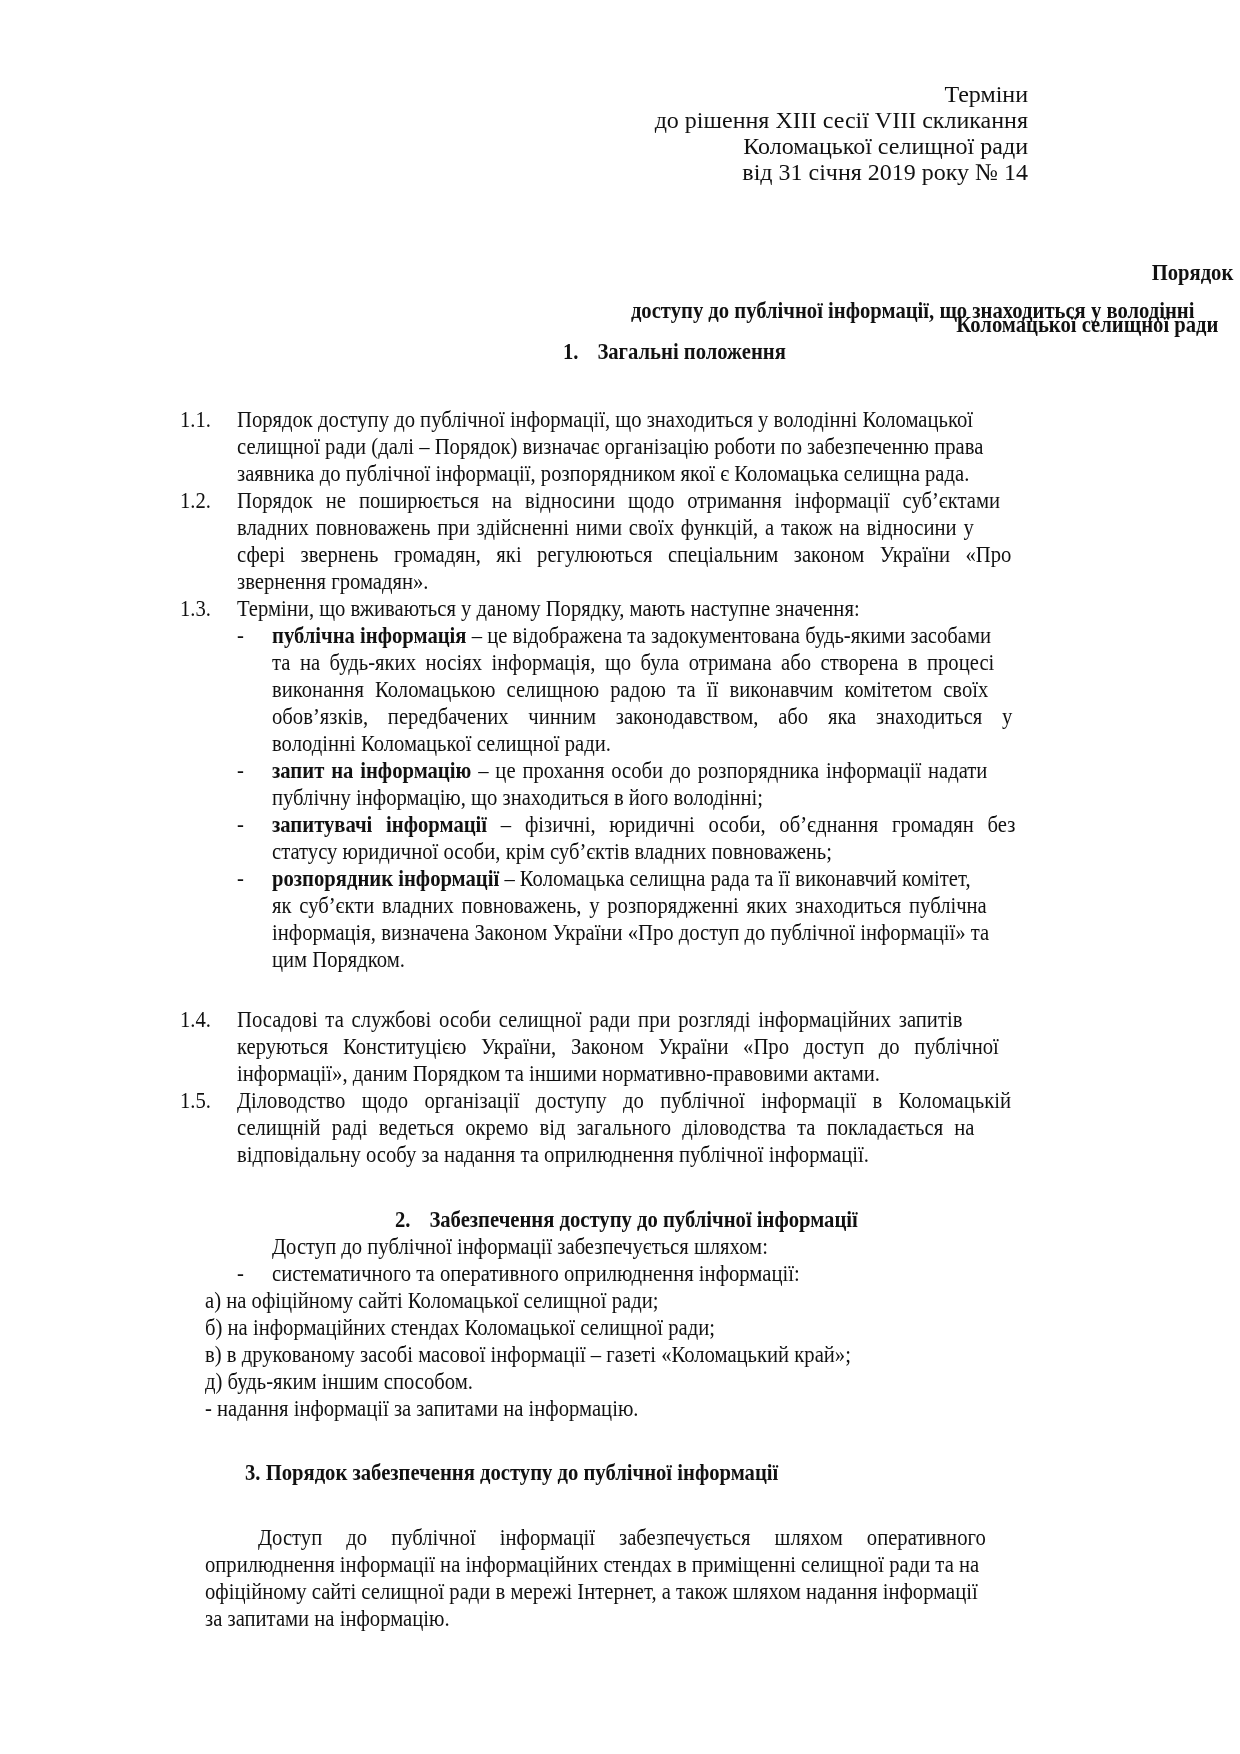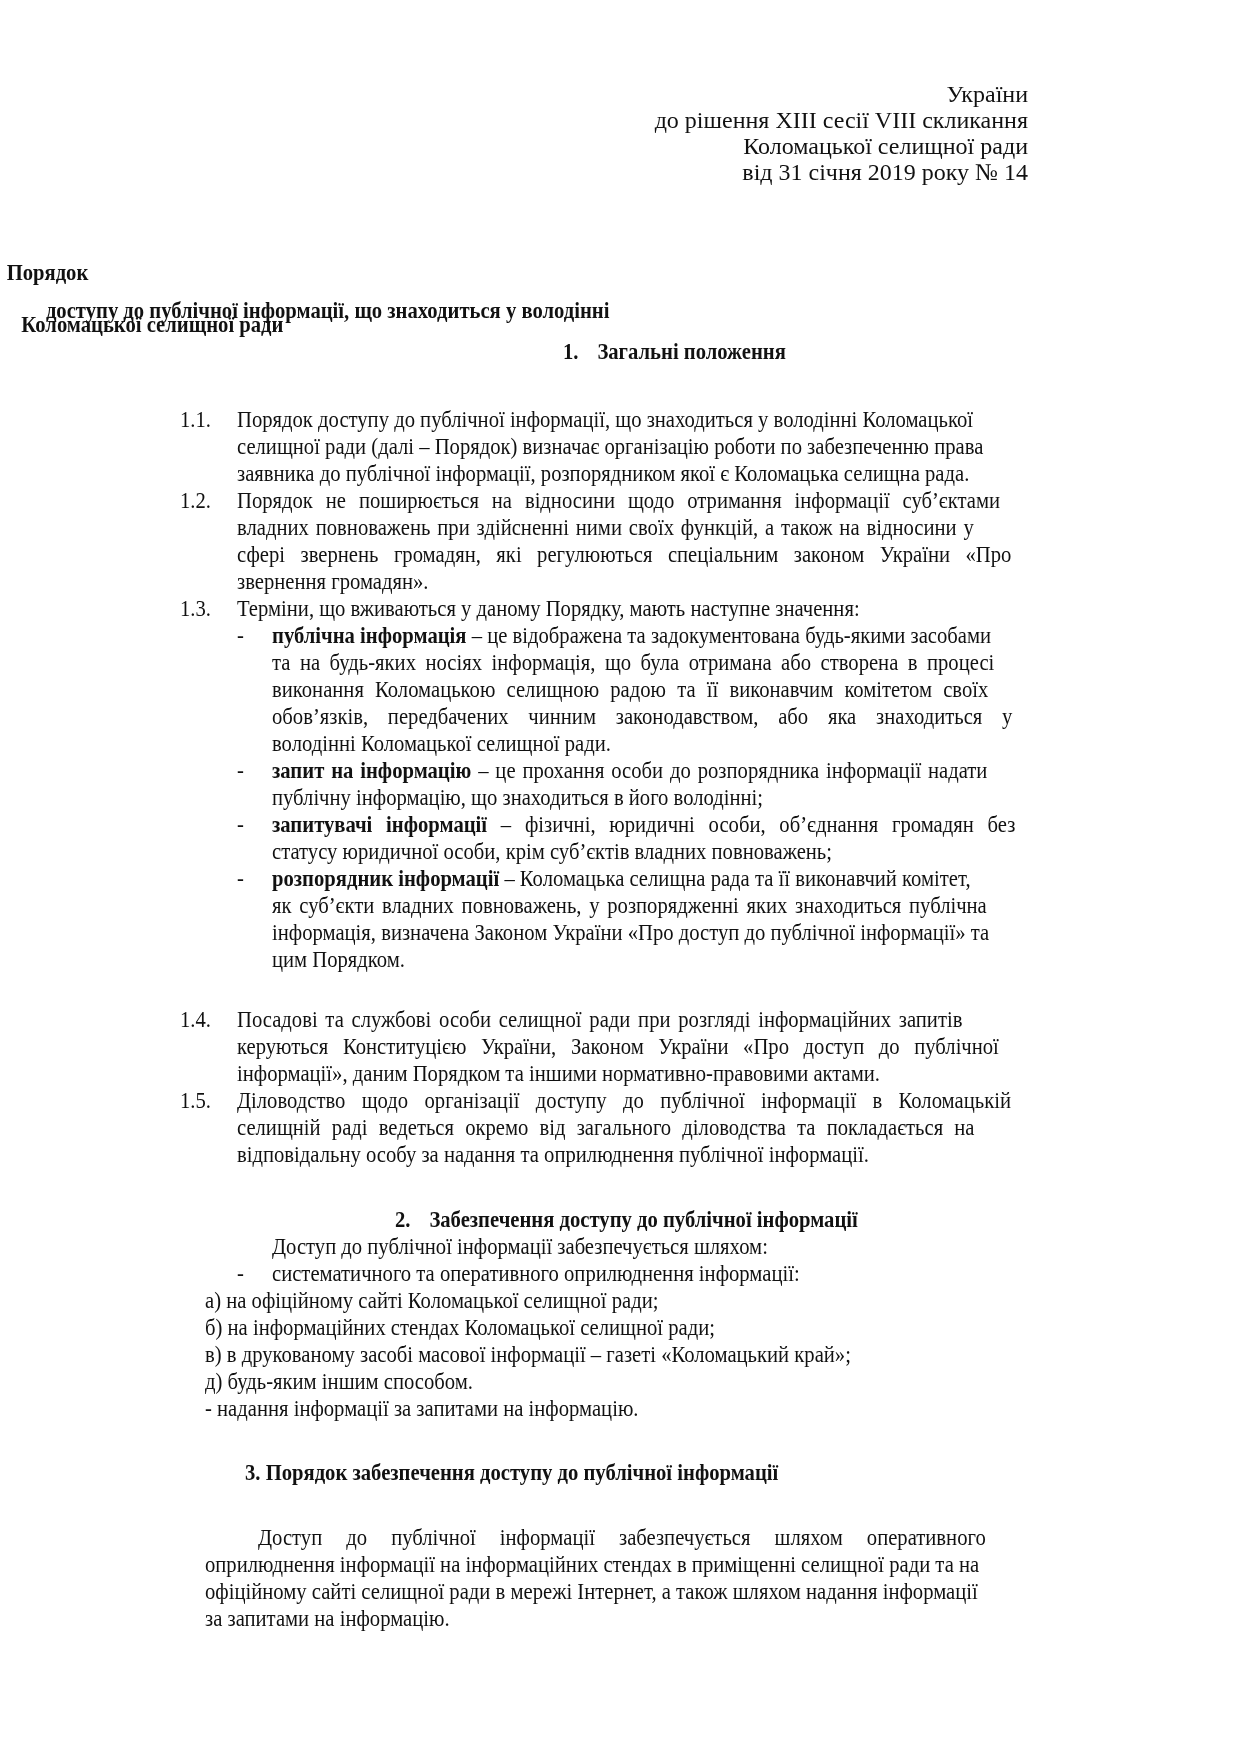--- a/index.html
+++ b/index.html
@@ -3,31 +3,31 @@
 <meta charset="utf-8">
 <style>
   html, body { margin: 0; padding: 0; background: #ffffff; }
   body { width: 1240px; height: 1754px; position: relative; overflow: hidden;
          font-family: "Liberation Serif", serif; color: #111; }
   .page { position: absolute; left: 0; top: 0; width: 1240px; height: 1754px; background: #fff; }
   .ln { position: absolute; white-space: nowrap; font-size: 24px; line-height: 28px;
         transform-origin: left top; }
   .cond { transform: scaleX(0.86); }
   .bold { font-weight: bold; }
-  .center { text-align: left; left: 0; width: 1240px; }
+  .center { text-align: right; left: 0; width: 1240px; }
   .hd { font-weight: bold; font-size: 24px; }
   .hd .in { display: inline-block; transform: scaleX(0.86); transform-origin: center top; }
 </style>
 </head>
 <body>
 
 <div class="page">
 
   <div>
-    <div class="ln" style="right:212px; top:80px; font-size:24px;">України</div>
+    <div class="ln" style="right:212px; top:80px; font-size:24px;">Терміни</div>
     <div class="ln" style="right:212px; top:106px;">до рішення XIII сесії VIII  скликання</div>
     <div class="ln" style="right:212px; top:132px;">Коломацької селищної ради</div>
     <div class="ln" style="right:212px; top:158px;">від 31 січня 2019 року № 14</div>
   </div>
 
   <div>
     <div class="ln center hd" style="top:258px;"><span class="in">Порядок</span></div>
     <div class="ln center hd" style="top:296px;"><span class="in">доступу до публічної інформації, що знаходиться у володінні</span></div>
     <div class="ln center hd" style="top:310px;"><span class="in">Коломацької селищної ради</span></div>
     <div class="ln hd" style="left:563px; top:337px; transform:scaleX(0.86);">

